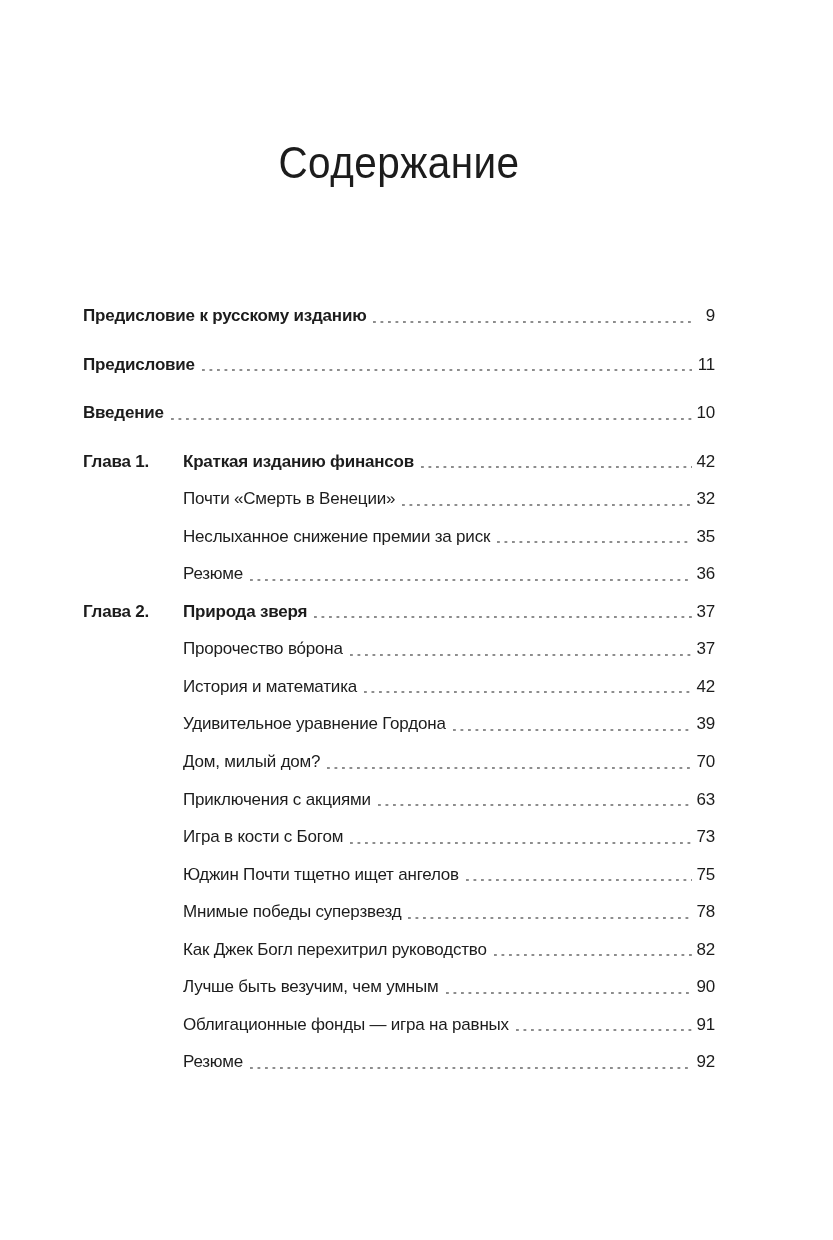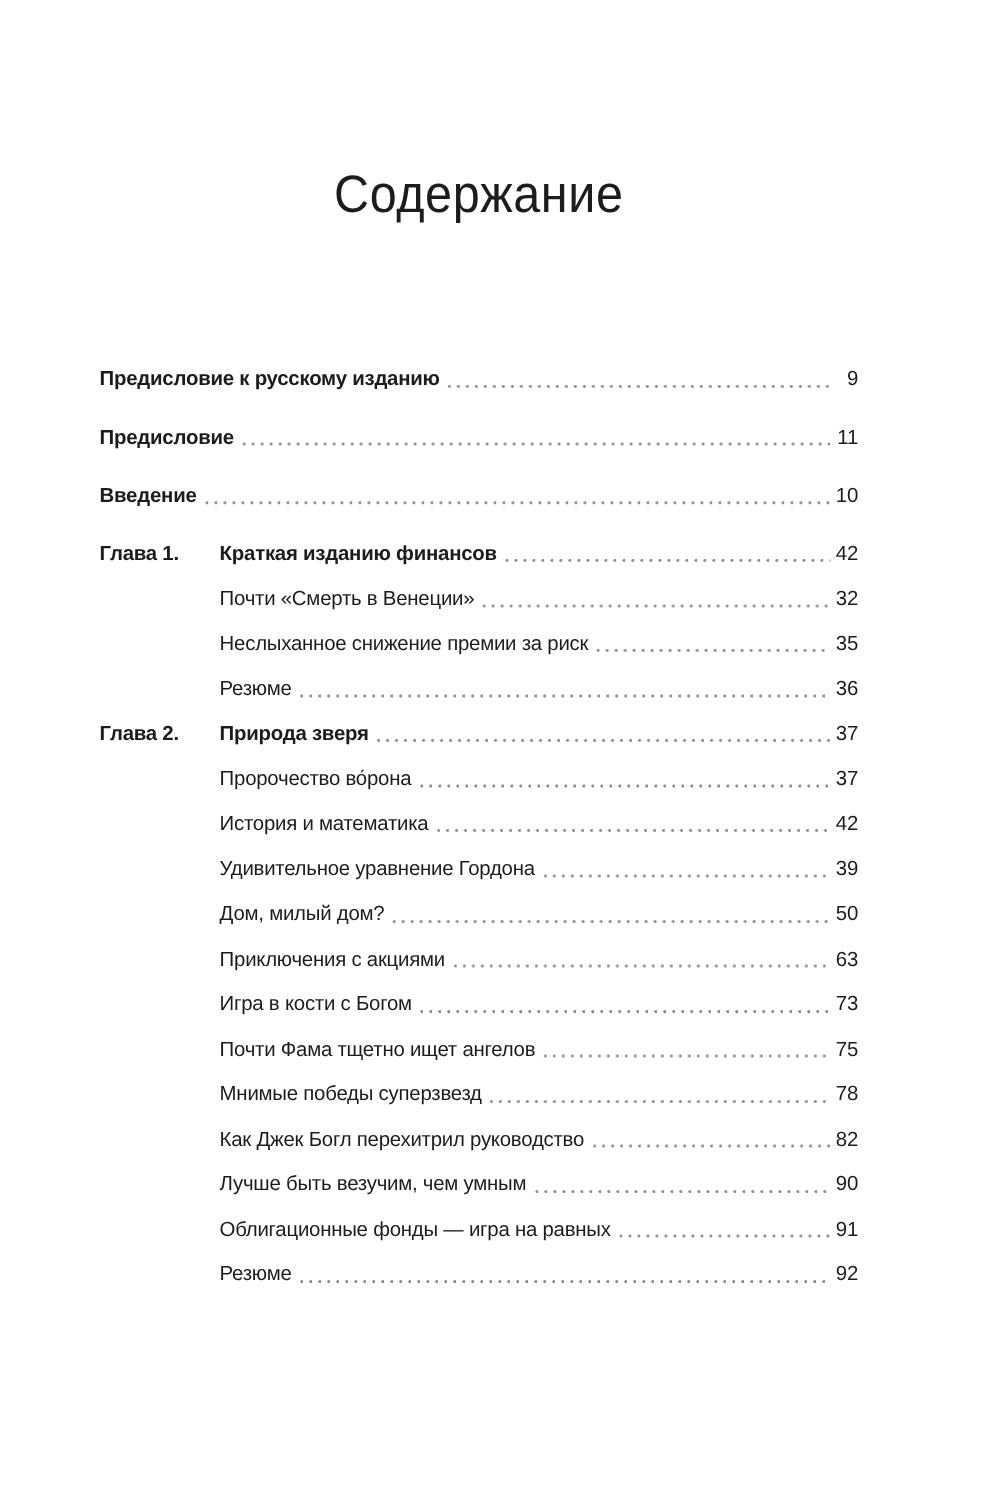--- a/index.html
+++ b/index.html
@@ -145,37 +145,37 @@
       <div class="row sub">
         <span class="label"></span>
         <span class="title">Удивительное уравнение Гордона</span>
         <span class="leader"></span>
         <span class="page-num">39</span>
       </div>
       <div class="row sub">
         <span class="label"></span>
         <span class="title">Дом, милый дом?</span>
         <span class="leader"></span>
-        <span class="page-num">50</span>
+        <span class="page-num">70</span>
       </div>
       <div class="row sub">
         <span class="label"></span>
         <span class="title">Приключения с акциями</span>
         <span class="leader"></span>
         <span class="page-num">63</span>
       </div>
       <div class="row sub">
         <span class="label"></span>
         <span class="title">Игра в кости с Богом</span>
         <span class="leader"></span>
         <span class="page-num">73</span>
       </div>
       <div class="row sub">
         <span class="label"></span>
-        <span class="title">Почти Фама тщетно ищет ангелов</span>
+        <span class="title">Юджин Почти тщетно ищет ангелов</span>
         <span class="leader"></span>
         <span class="page-num">75</span>
       </div>
       <div class="row sub">
         <span class="label"></span>
         <span class="title">Мнимые победы суперзвезд</span>
         <span class="leader"></span>
         <span class="page-num">78</span>
       </div>
       <div class="row sub">

